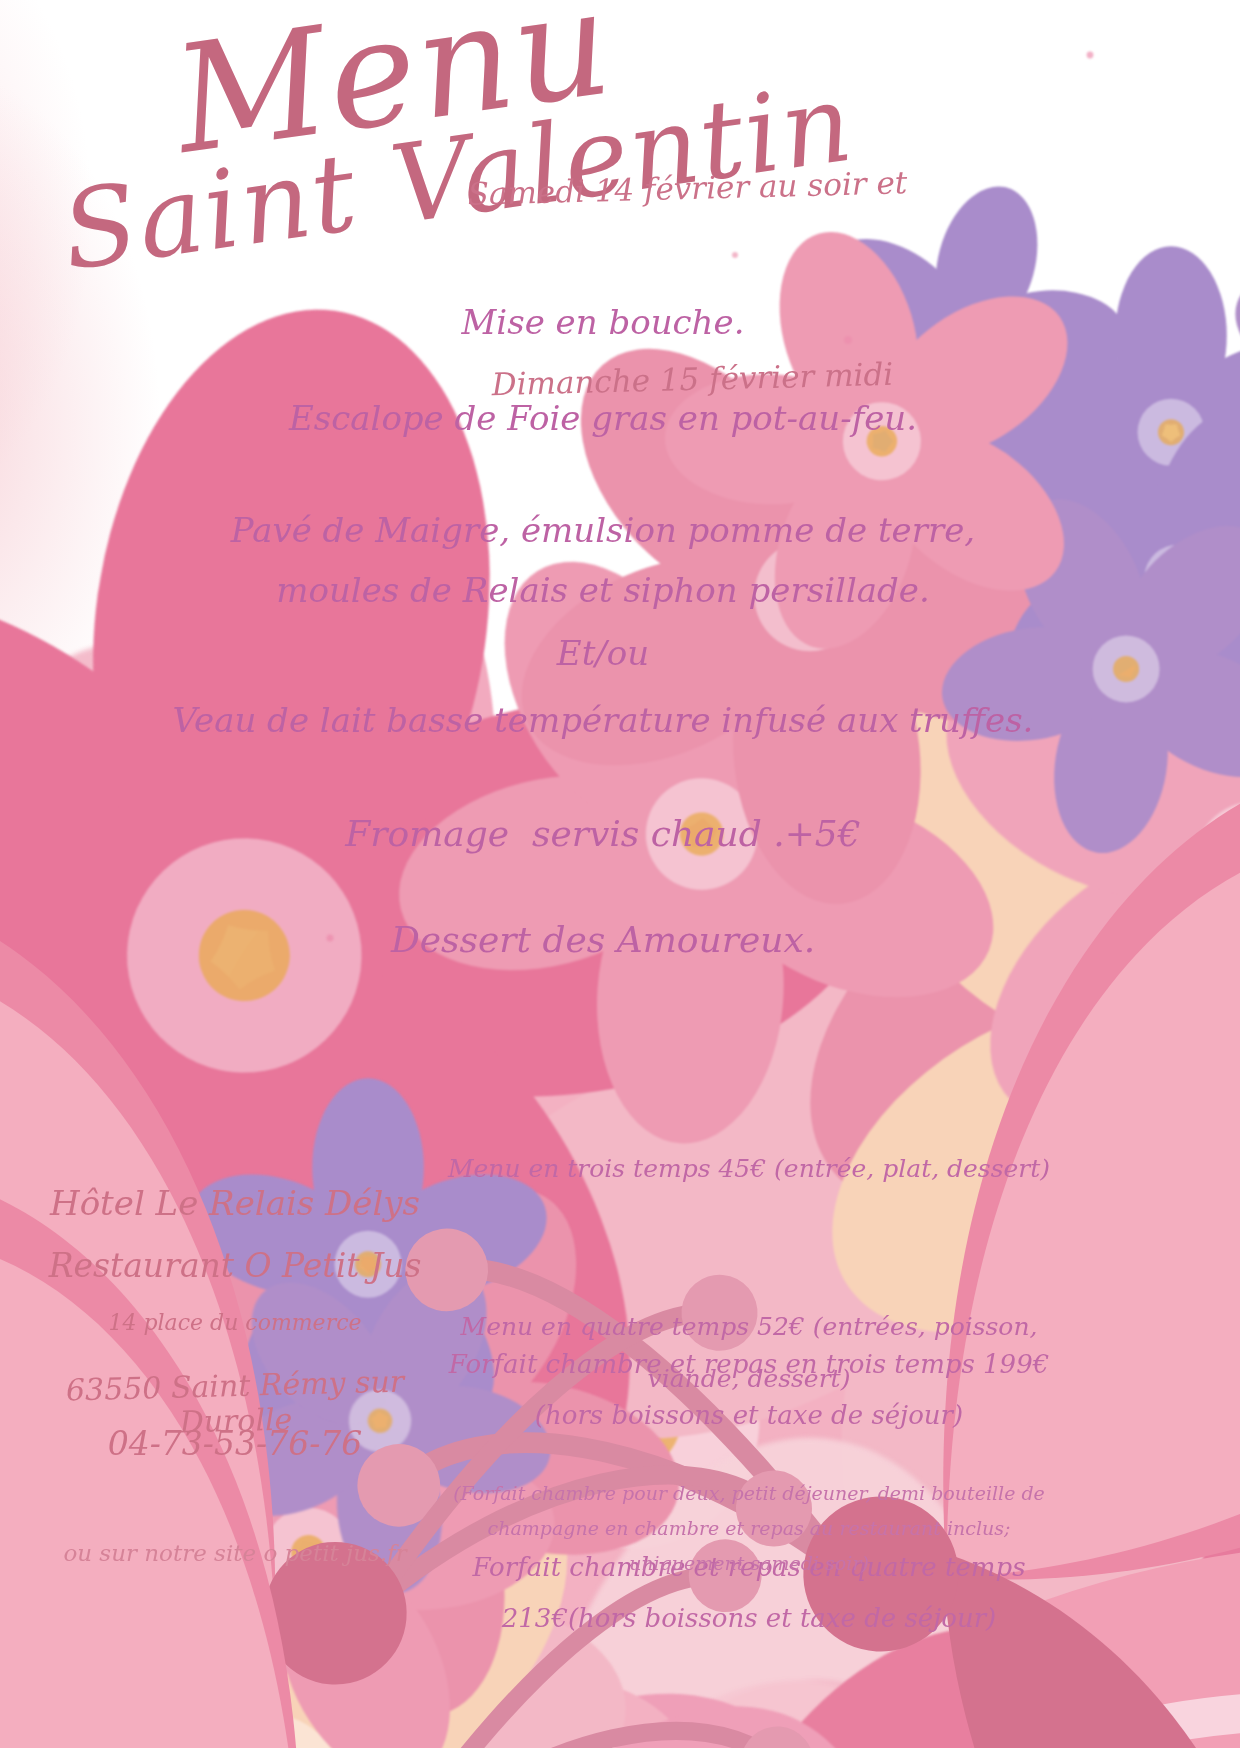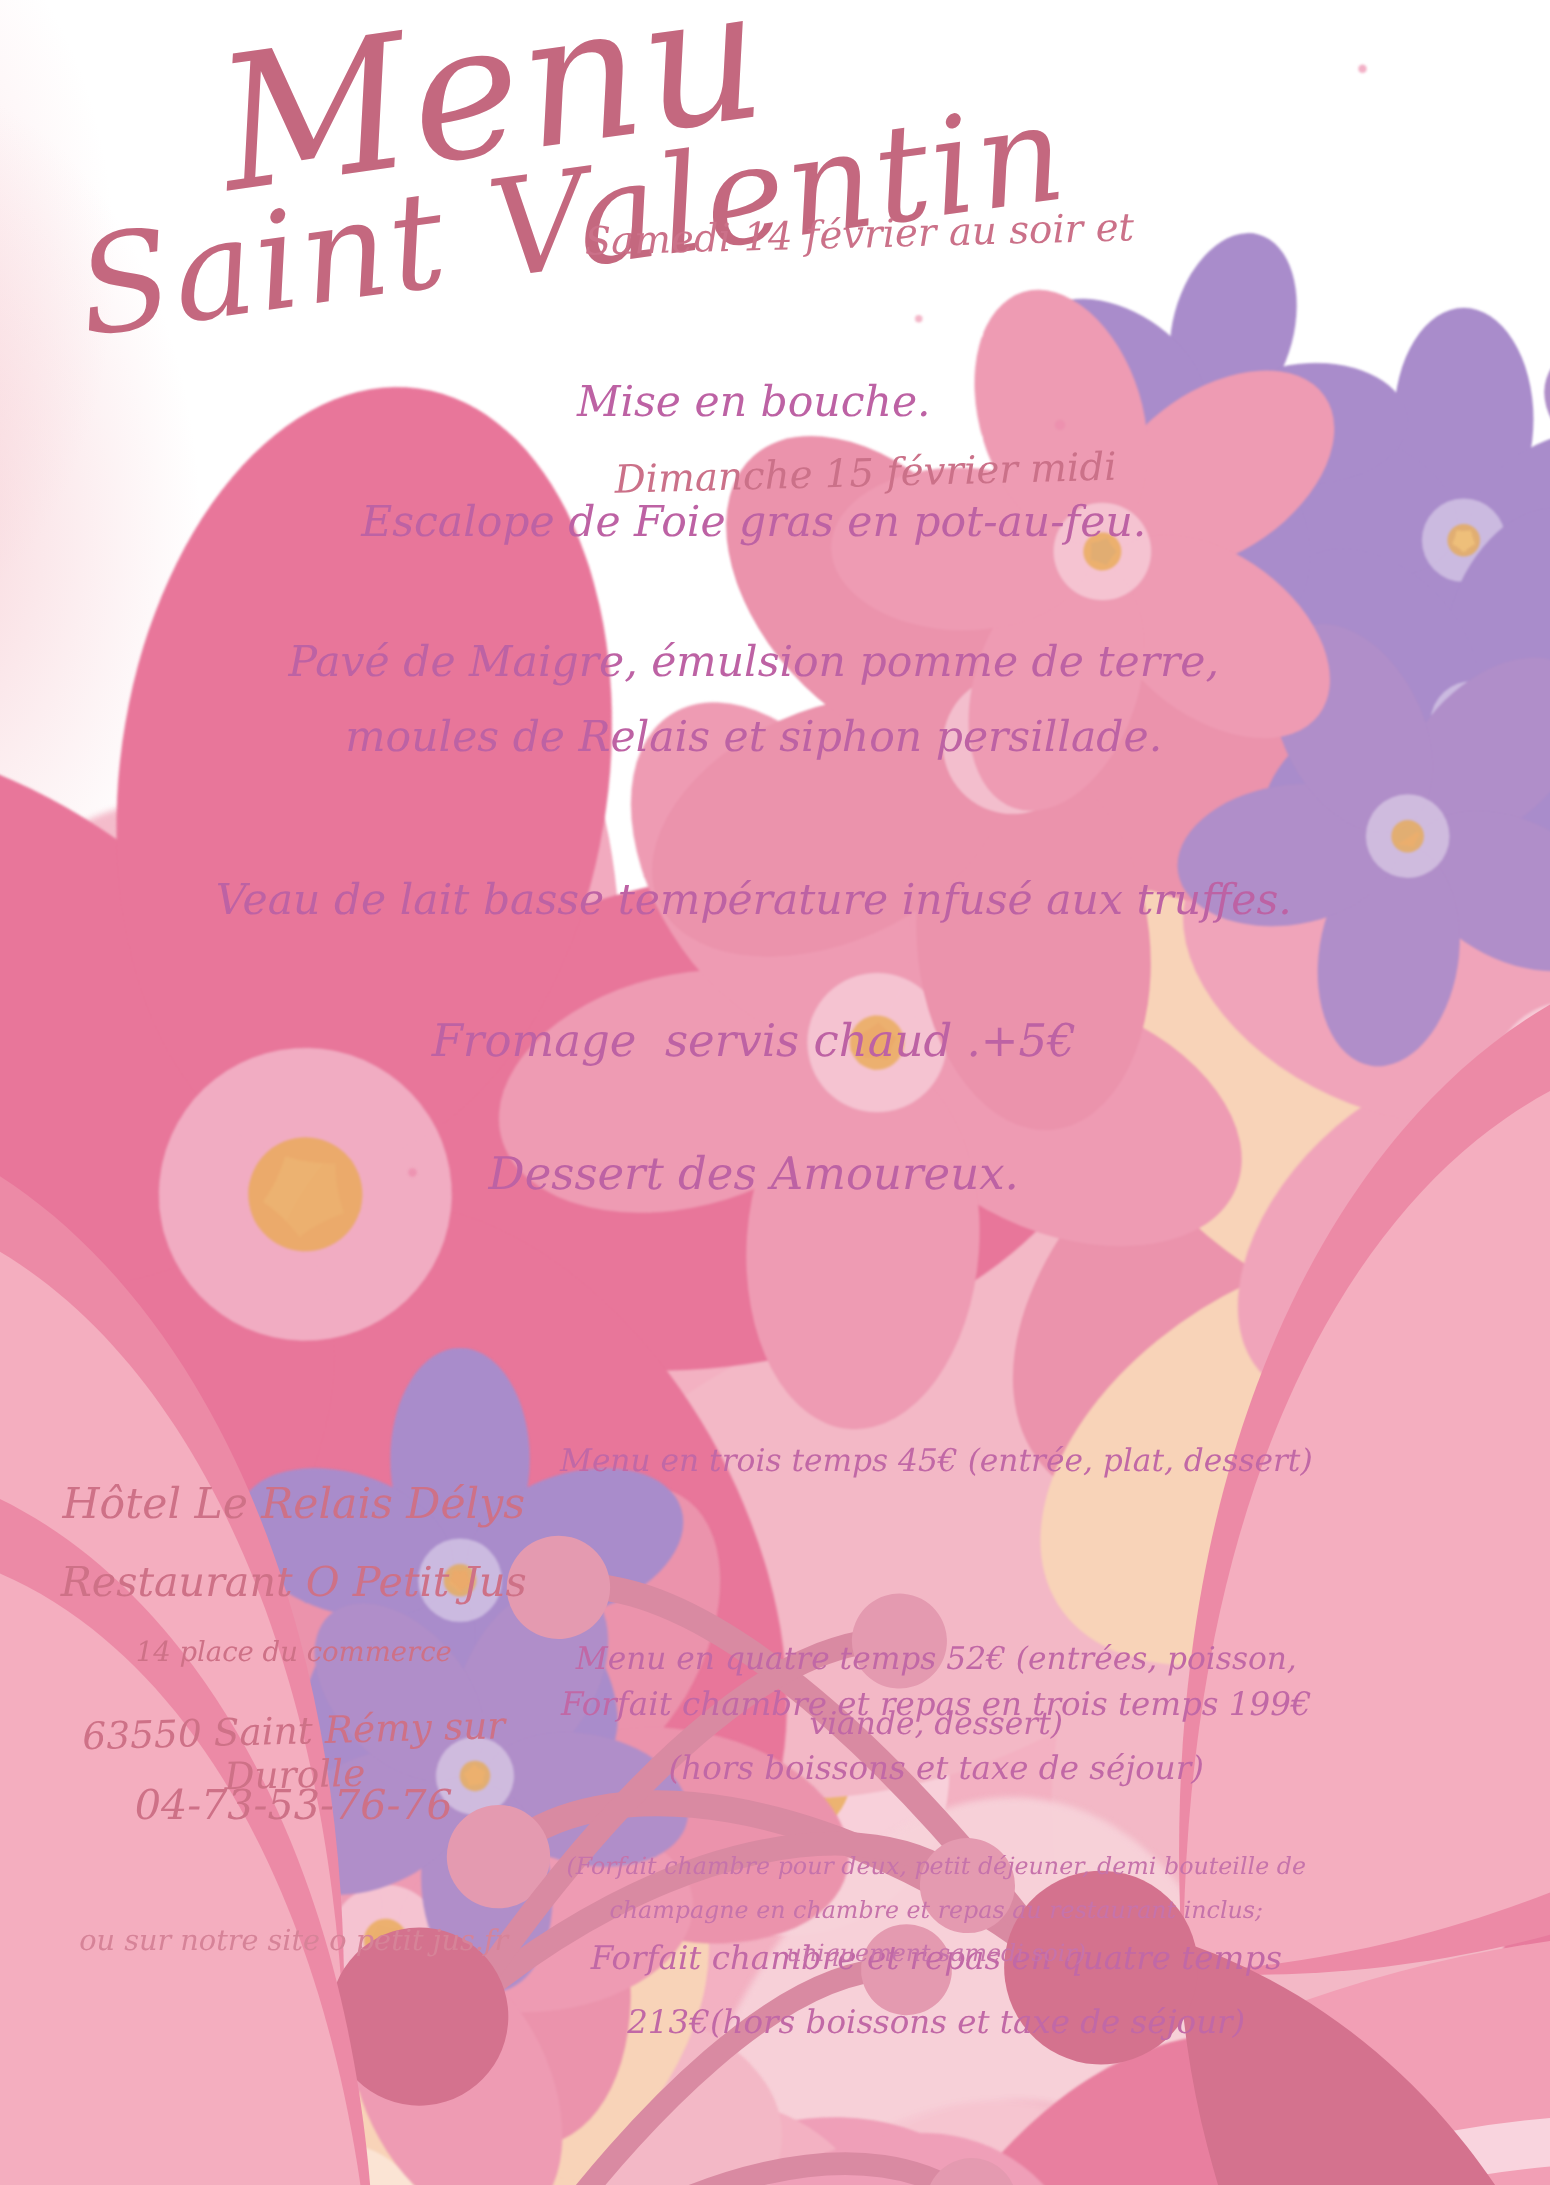--- a/index.html
+++ b/index.html
@@ -175,20 +175,21 @@
 
   <div class="txt dates">
     <div>Samedi 14 février au soir et</div>
     <div>Dimanche 15 février midi</div>
   </div>
 
   <div class="txt course c0">Mise en bouche.</div>
   <div class="txt course c1">Escalope de Foie gras en pot-au-feu.</div>
   <div class="txt course c2">Pavé de Maigre, émulsion pomme de terre,</div>
   <div class="txt course c3">moules de Relais et siphon persillade.</div>
+  <div class="txt course c4">Et/ou</div>
   <div class="txt course c5">Veau de lait basse température infusé aux truffes.</div>
   <div class="txt course c6">Fromage  servis chaud .+5€</div>
   <div class="txt course c7">Dessert des Amoureux.</div>
 
   <div class="txt pricing menus">
     <div>Menu en trois temps 45€ (entrée, plat, dessert)</div>
     <div>Menu en quatre temps 52€ (entrées, poisson, viande, dessert)</div>
   </div>
 
   <div class="txt pricing forfaits">

